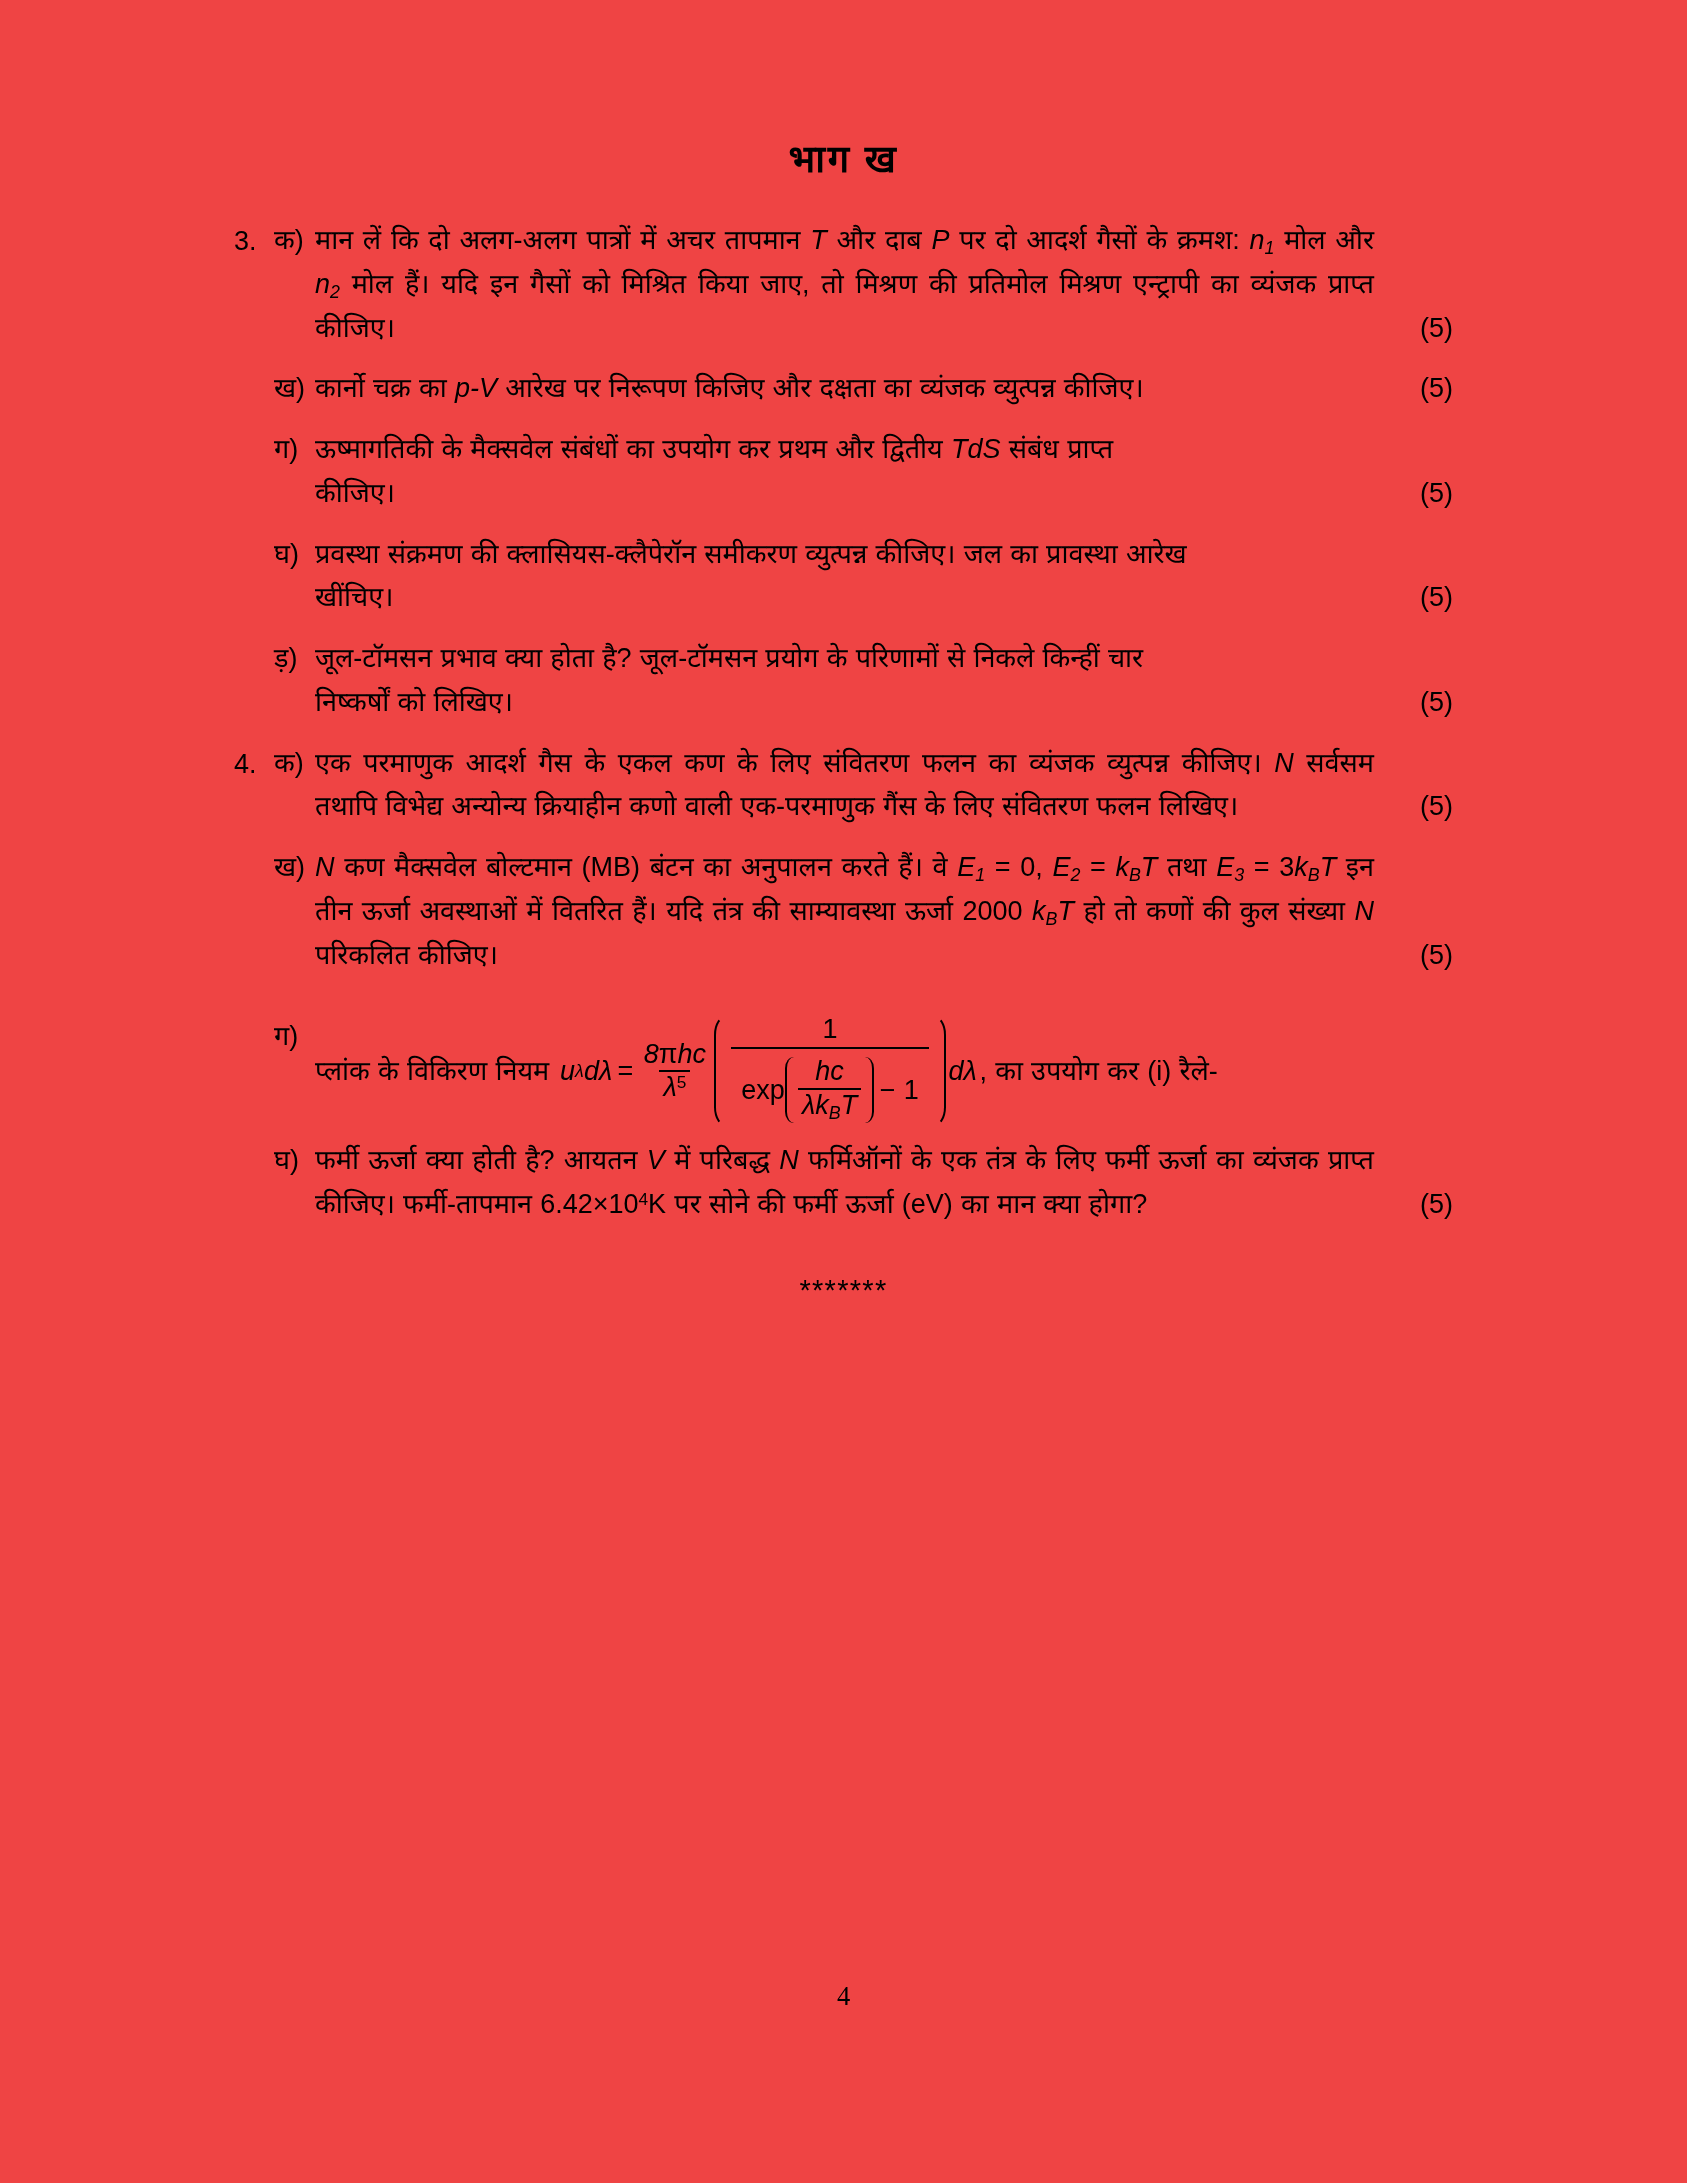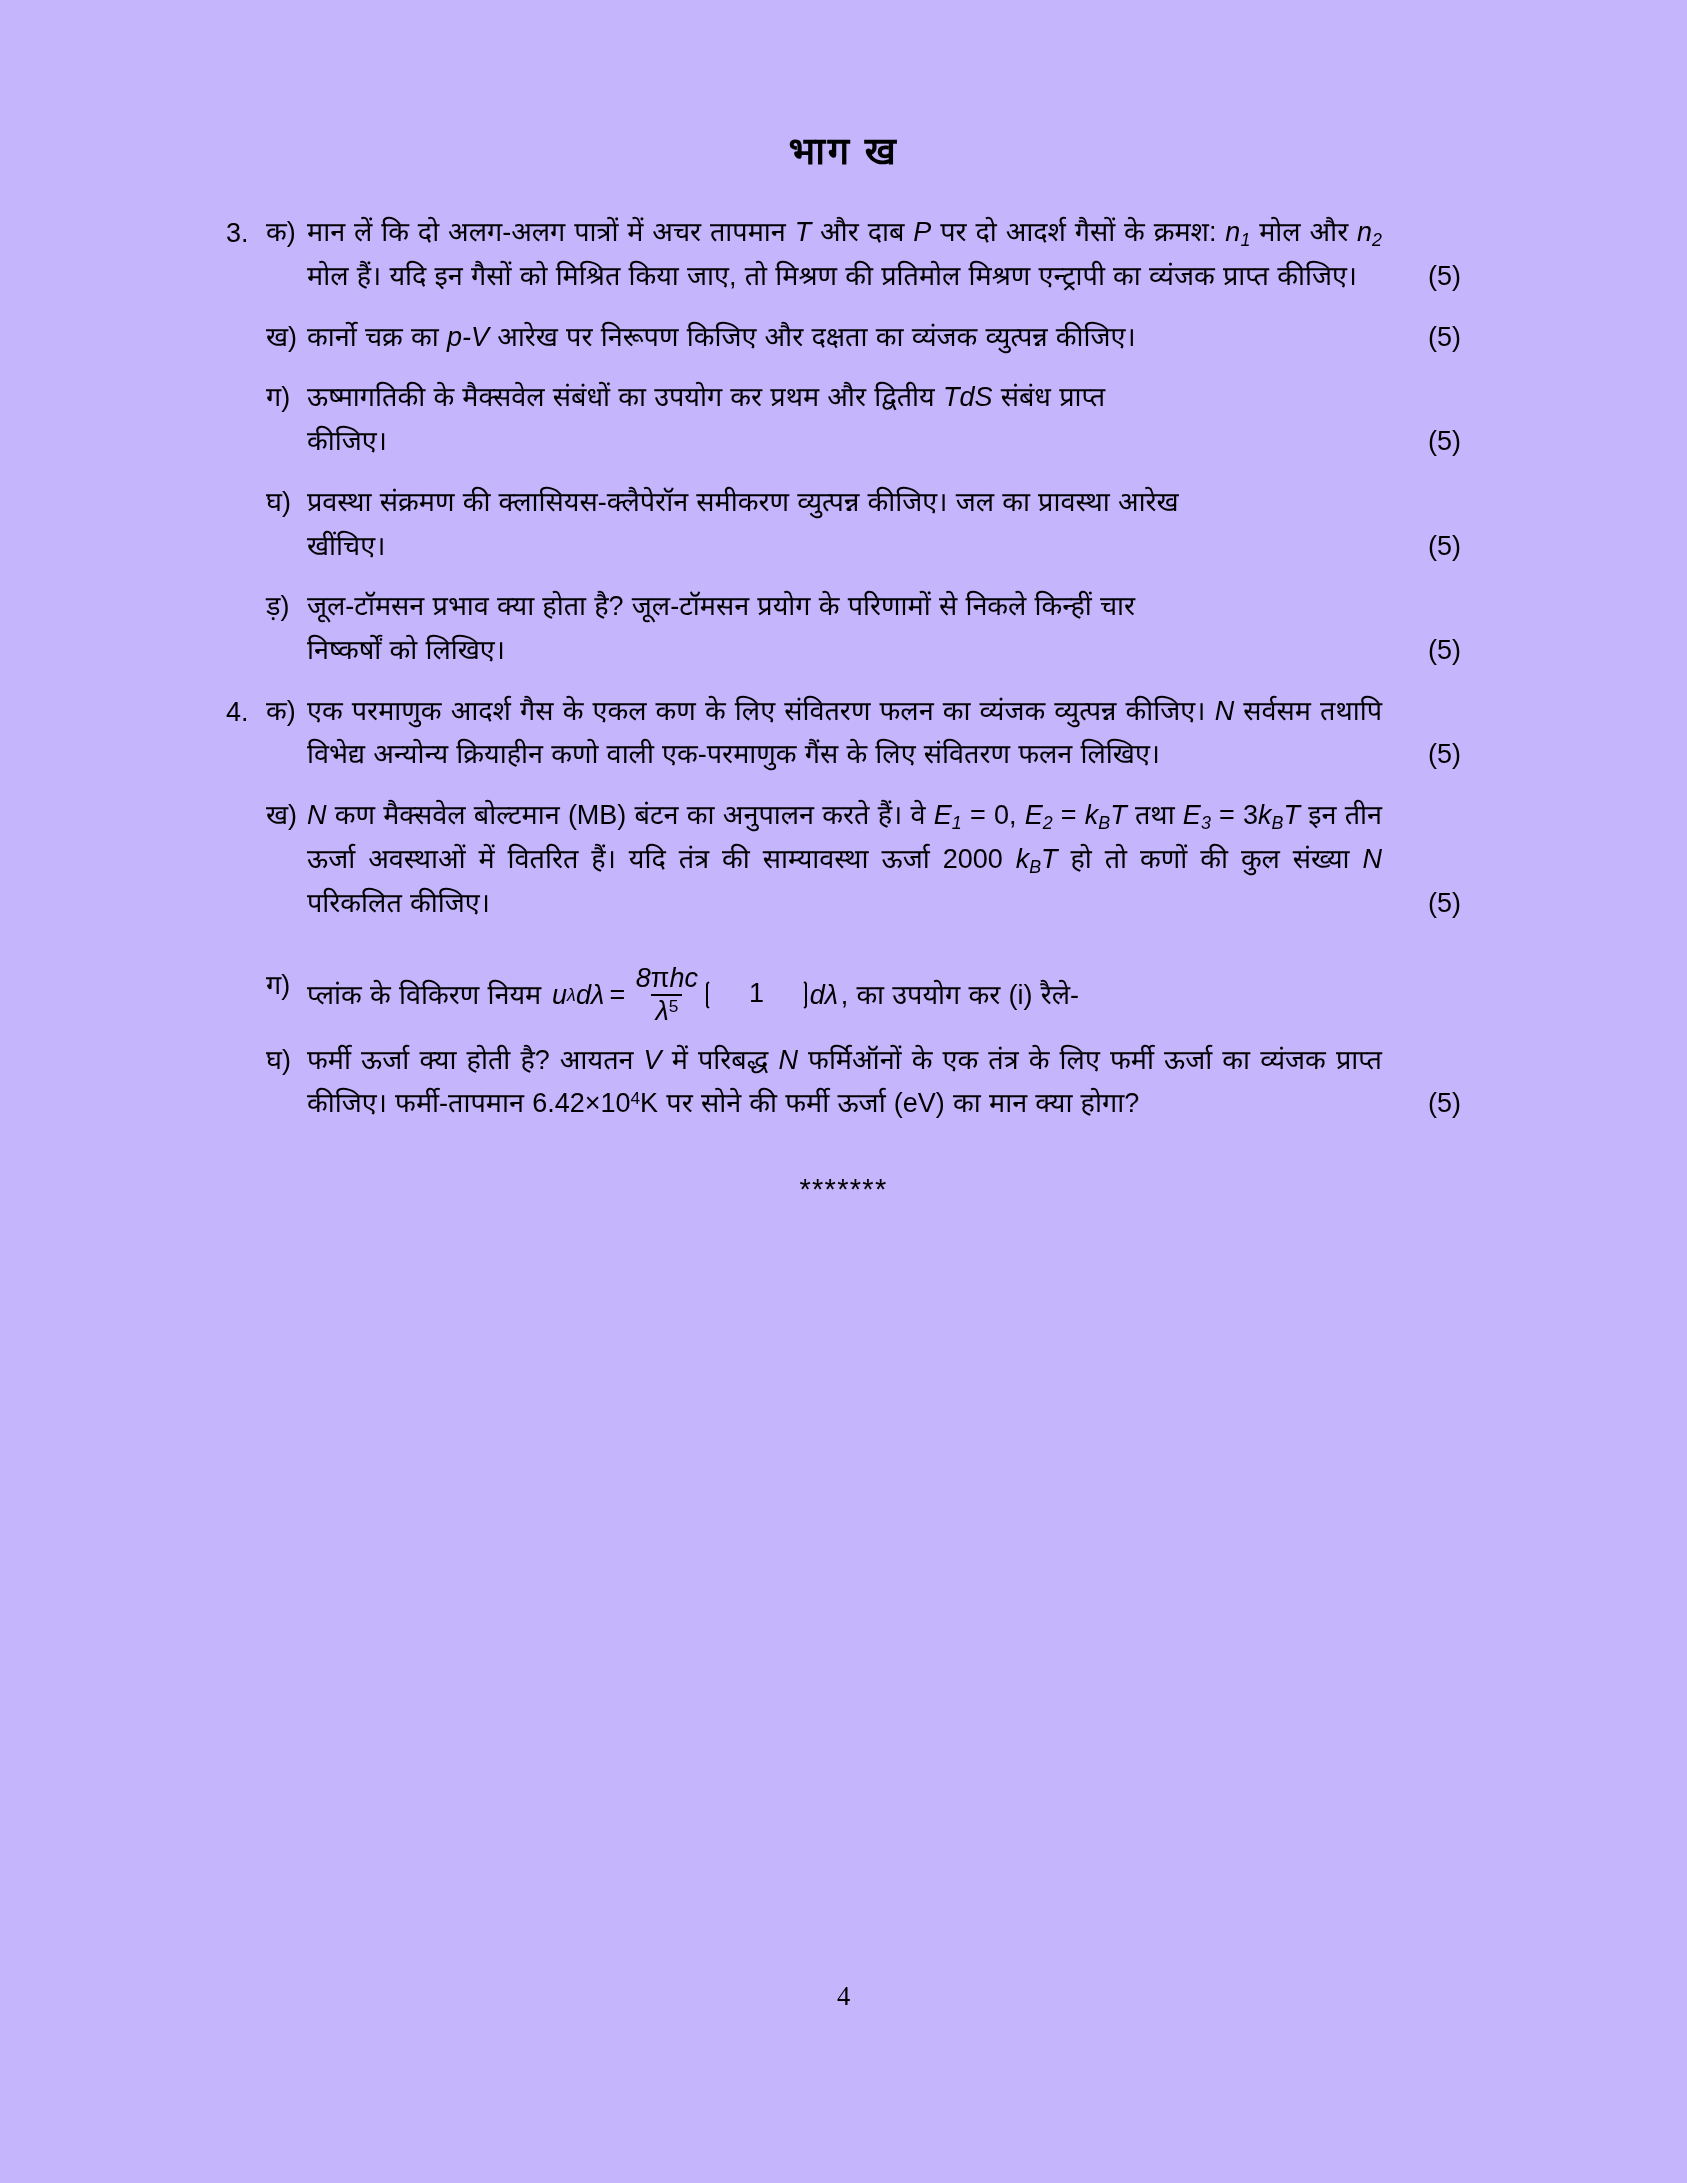--- a/index.html
+++ b/index.html
@@ -5,25 +5,25 @@
 <style>
   html, body {
     margin: 0;
     padding: 0;
     background: #ffffff;
   }
   .page {
     position: relative;
     width: 1687px;
     height: 2183px;
-    background: #c4b5fd;
+    background: #ef4444;
     font-family: "Liberation Sans", "DejaVu Sans", sans-serif;
     color: #000000;
     box-sizing: border-box;
-    padding: 8px;
+    padding: 16px;
     overflow: hidden;
   }
 
   
   .section-heading {
     text-align: center;
     font-size: 38px;
     font-weight: 700;
     letter-spacing: 2.6px;
     padding-top: 124px;
@@ -288,20 +288,34 @@
 
                 <span class="frac eq">
                   <span class="num">8<span class="upright">π</span>hc</span>
                   <span class="den">λ<sup class="msup">5</sup></span>
                 </span>
 
                 <span class="bigparen">
                   <span class="paren-l"></span>
                   <span class="frac">
                     <span class="num" style="font-style:normal;padding:0 26.5px 2.6px 26.5px;">1</span>
+                    <span class="den" style="padding:4px 9.3px 0 9.3px;">
+                      <span class="inner-expr">
+                        <span class="upright" style="font-style:normal;">exp</span>
+                        <span class="bigparen">
+                          <span class="paren-sm-l"></span>
+                          <span class="frac">
+                            <span class="num" style="font-style:italic;">hc</span>
+                            <span class="den" style="font-style:italic;">λk<sub class="msub">B</sub>T</span>
+                          </span>
+                          <span class="paren-sm-r"></span>
+                        </span>
+                        <span class="upright" style="font-style:normal;margin-left:5.3px;">− 1</span>
+                      </span>
+                    </span>
                   </span>
                   <span class="paren-r"></span>
                 </span>
 
                 <span class="eq">dλ</span>
                 <span class="upright" style="font-style:normal;">,&nbsp;</span>
                 <span>का उपयोग कर (i) रैले-</span>
               </div>
             </div>
             <div class="part-marks">&nbsp;</div>

